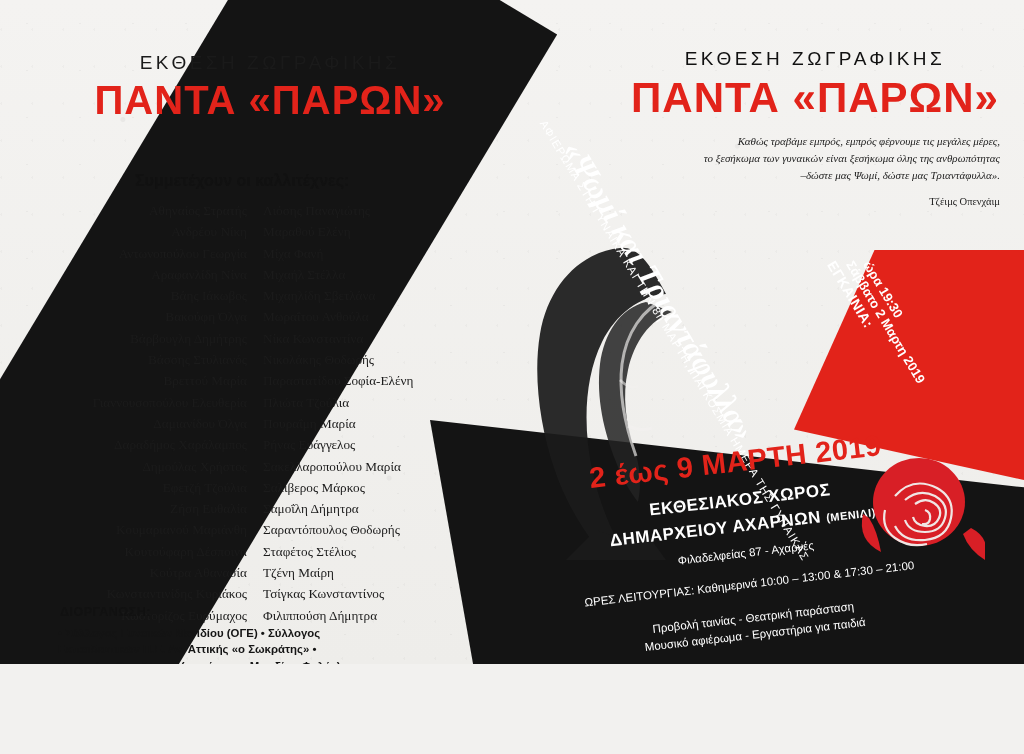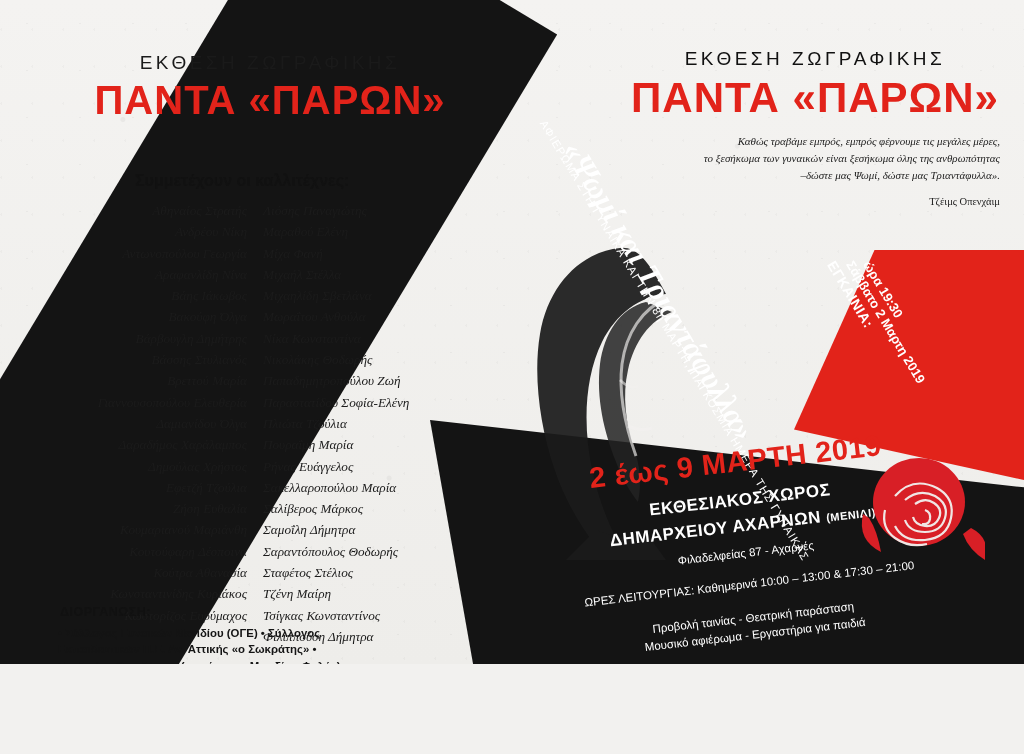--- a/index.html
+++ b/index.html
@@ -80,21 +80,21 @@
 
   
   .artists-title{
     position:absolute;left:135px;top:172px;font-size:16px;font-weight:bold;color:#111;
   }
   .artists{
     position:absolute;left:72px;top:200px;width:420px;
     display:grid;grid-template-columns:175px 200px;column-gap:12px;
     font-family:"Liberation Serif", serif;font-size:13.2px;line-height:21.3px;color:#1b1b1b;
   }
-  .artists .col{display:flex;flex-direction:column;font-style:italic;}
+  .artists .col{display:flex;flex-direction:column;}
   .artists .col.right{padding-left:4px;}
   .artists span{white-space:nowrap;}
   .artists .colA span{text-align:right;}
 
   
   .org-title{position:absolute;left:60px;top:605px;font-size:12.5px;font-weight:bold;color:#111;letter-spacing:.5px;}
   .org-body{
     position:absolute;left:58px;top:625px;width:310px;
     font-size:11.4px;line-height:16.4px;color:#141414;font-weight:bold;
   }
@@ -219,21 +219,20 @@
       </div>
     <div class="col right" id="col-right">
         <span>Λιόσης Παναγιώτης</span>
         <span>Μαραθού Ελένη</span>
         <span>Μίχα Φανή</span>
         <span>Μιχαήλ Στέλλα</span>
         <span>Μιχαηλίδη Σβετλάνα</span>
         <span>Μωραΐτου Ανθούλα</span>
         <span>Νίκα Κωνσταντίνα</span>
         <span>Νικολάκης Θοδωρής</span>
-        <span>Παπαδημητροπούλου Ζωή</span>
         <span>Παραστατίδου Σοφία-Ελένη</span>
         <span>Πλιώτα Τζούλια</span>
         <span>Πουραΐμη Μαρία</span>
         <span>Ρήνας Ευάγγελος</span>
         <span>Σακελλαροπούλου Μαρία</span>
         <span>Σαλίβερος Μάρκος</span>
         <span>Σαμοΐλη Δήμητρα</span>
         <span>Σαραντόπουλος Θοδωρής</span>
         <span>Σταφέτος Στέλιος</span>
         <span>Τζένη Μαίρη</span>

